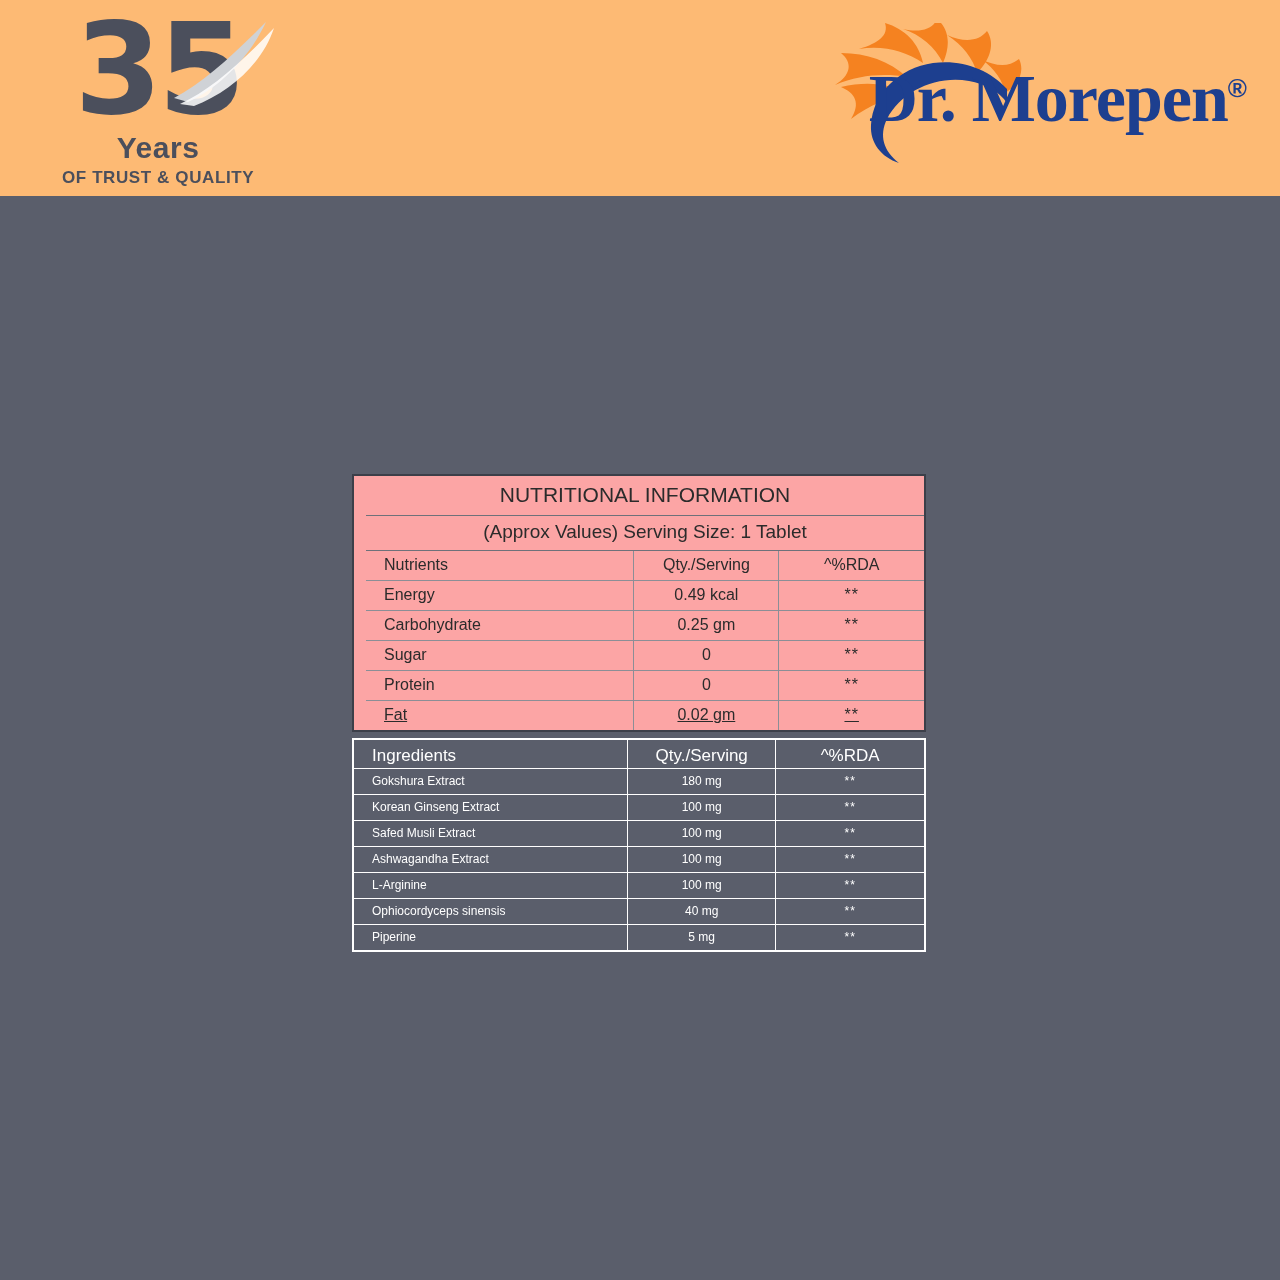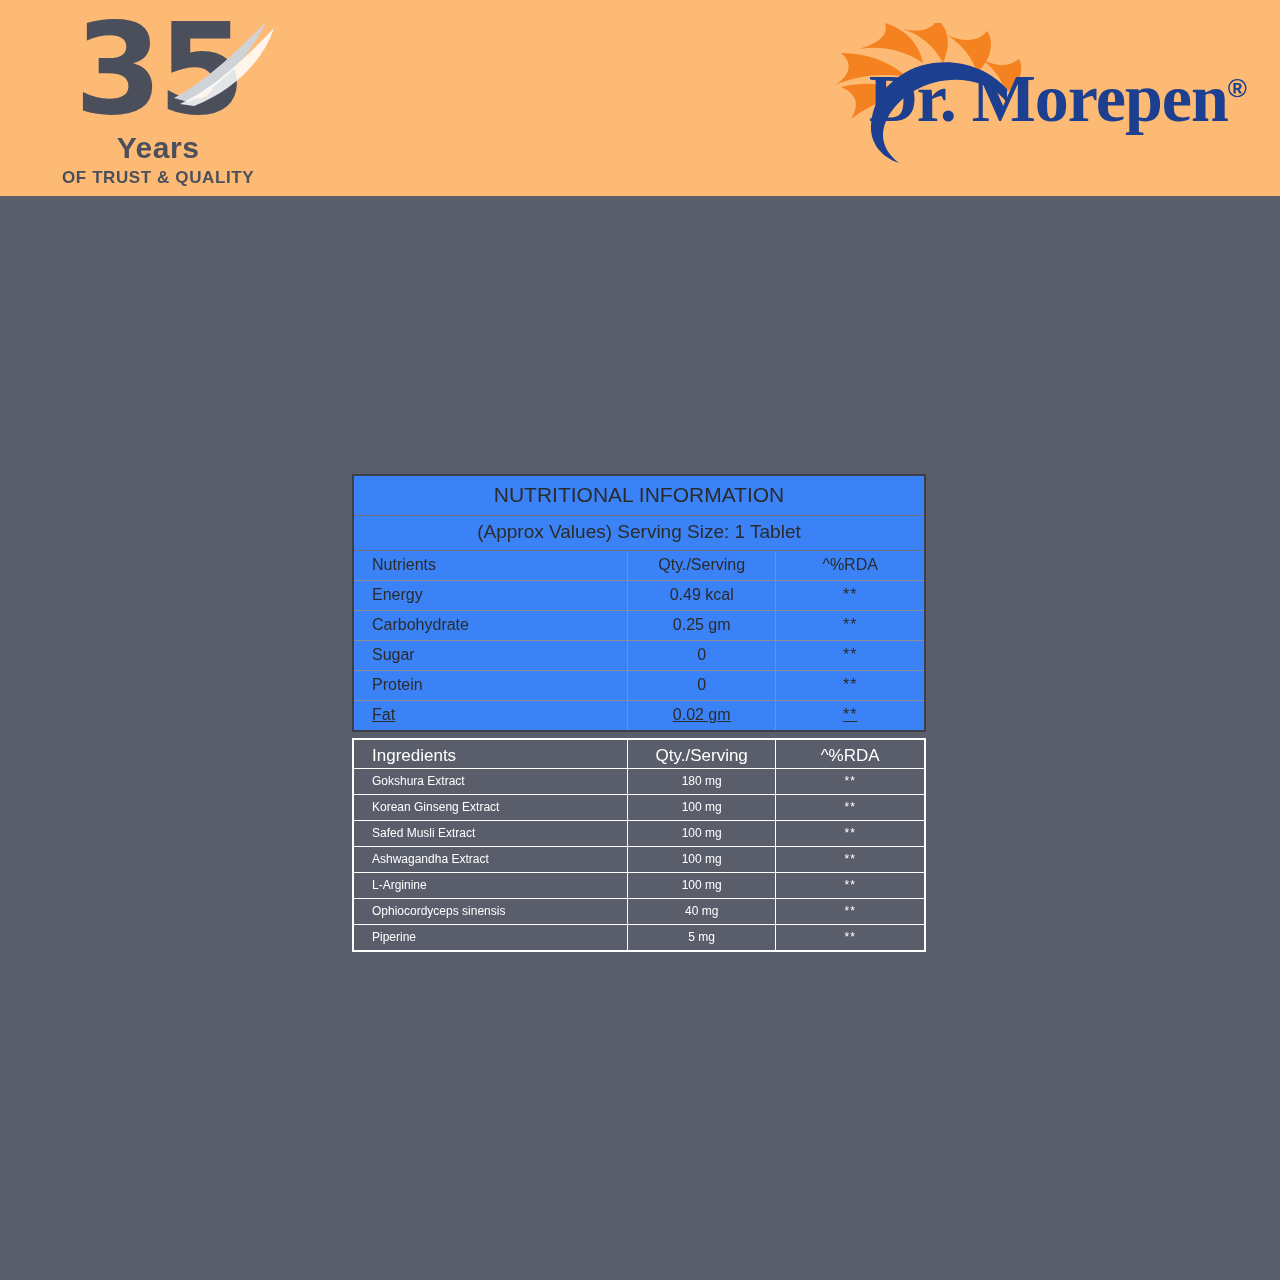--- a/index.html
+++ b/index.html
@@ -104,22 +104,23 @@
 
   
   .panel {
     position: absolute;
     left: 352px;
     top: 474px;
     width: 574px;
     background: transparent;
   }
   .table-card {
-    background: #3b82f6;
+    background: #fca5a5;
     border: 2px solid #3c3f49;
+    padding-left: 12px;
   }
   table {
     border-collapse: collapse;
     width: 100%;
     table-layout: fixed;
   }
   .nut-title td {
     text-align: center;
     font-size: 21px;
     color: #2b2b2b;

